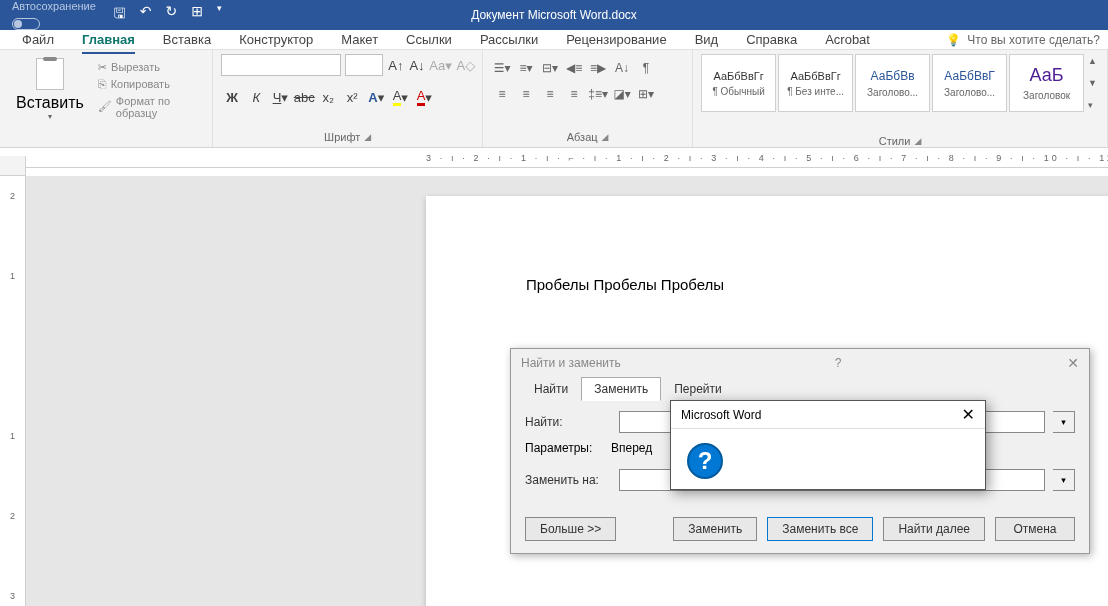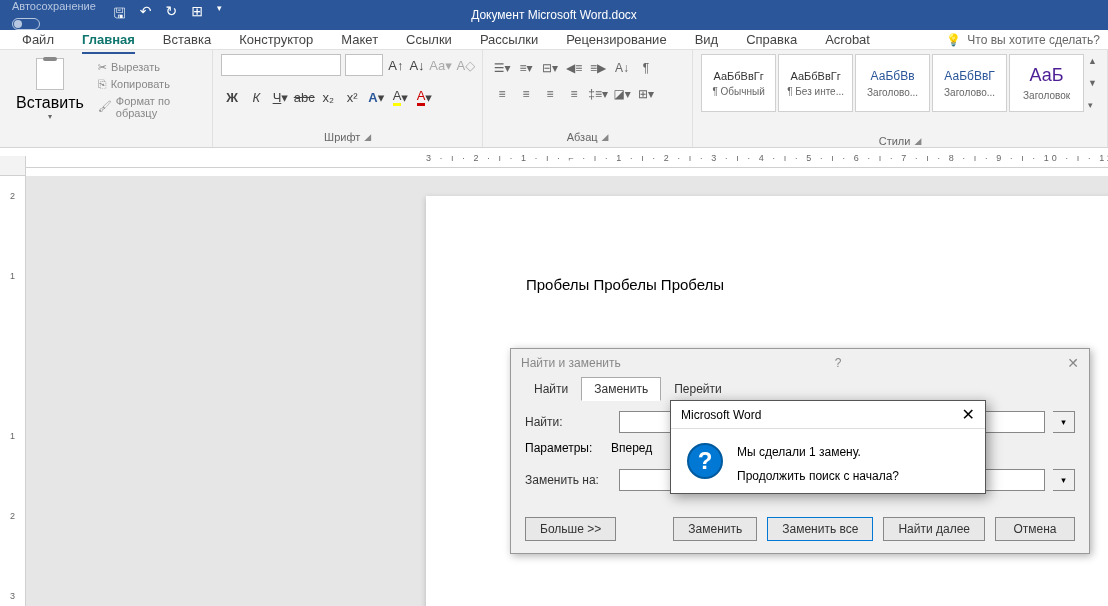--- a/index.html
+++ b/index.html
@@ -323,18 +323,14 @@
   </div>
 </div>
 
 <div class="msgbox">
   <div class="msg-title">
     <span>Microsoft Word</span>
     <span class="msg-close">✕</span>
   </div>
   <div class="msg-body">
     <div class="msg-icon">?</div>
-    <div class="msg-text">
-      <span>Мы сделали 1 замену.</span>
-      <span>Продолжить поиск с начала?</span>
-    </div>
   </div>
 </div>
 
 </body></html>

